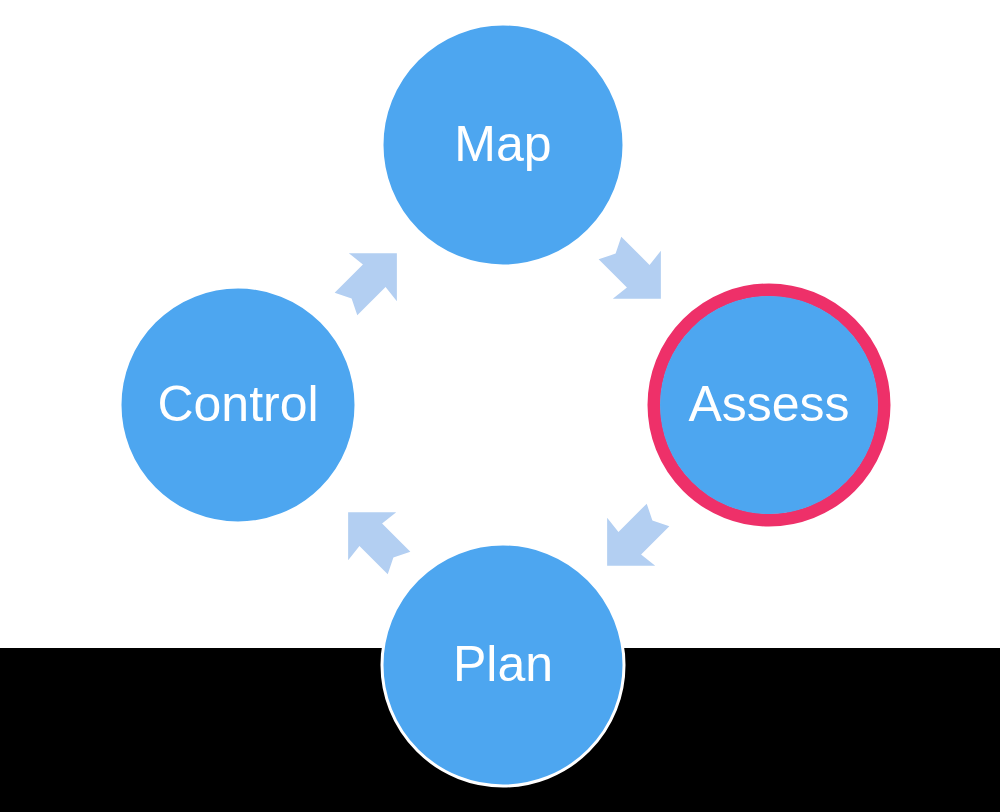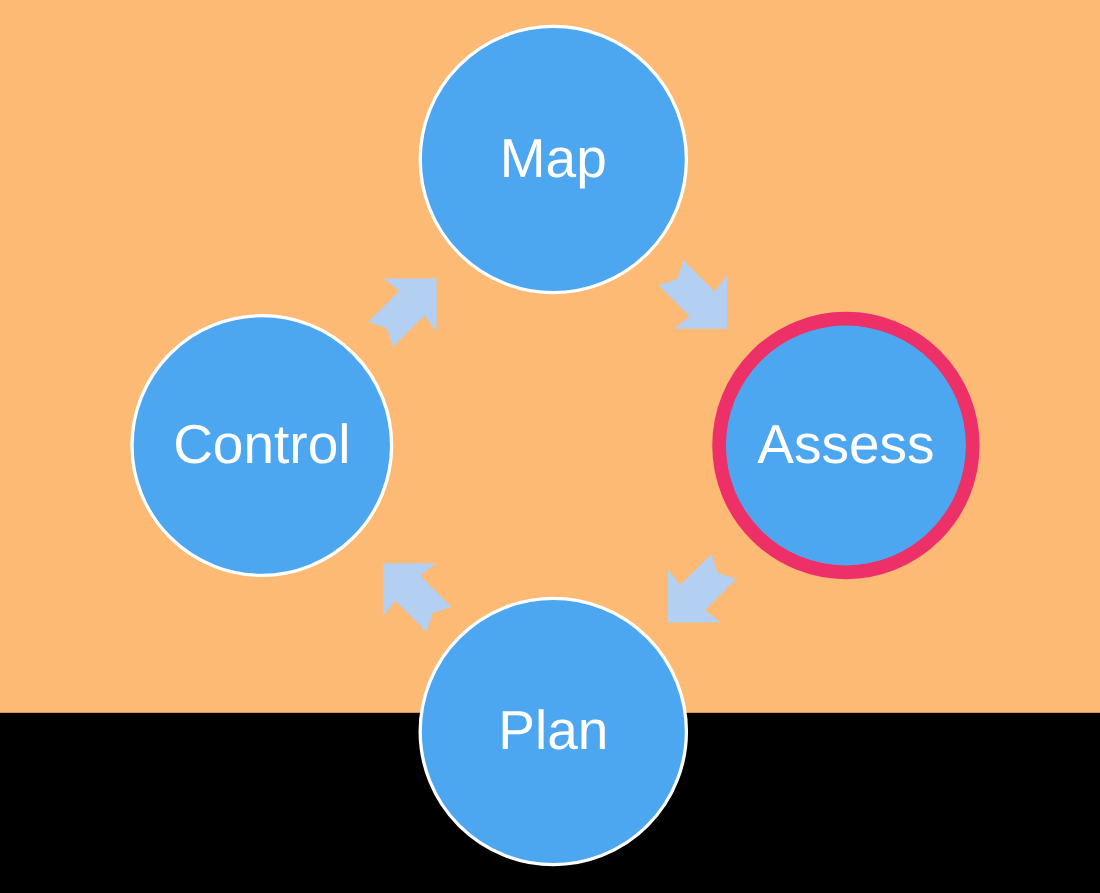--- a/index.html
+++ b/index.html
@@ -10,21 +10,21 @@
   body {
     width: 1000px;
     height: 812px;
     overflow: hidden;
     font-family: "Liberation Sans", sans-serif;
   }
   #diagram-root {
     position: relative;
     width: 1000px;
     height: 648px;
-    background: #fdba74;
+    background: #ffffff;
   }
   svg.cycle-canvas {
     display: block;
     width: 1000px;
     height: 812px;
   }
   .node-label {
     fill: #ffffff;
     font-family: "Liberation Sans", sans-serif;
     font-size: 50px;

